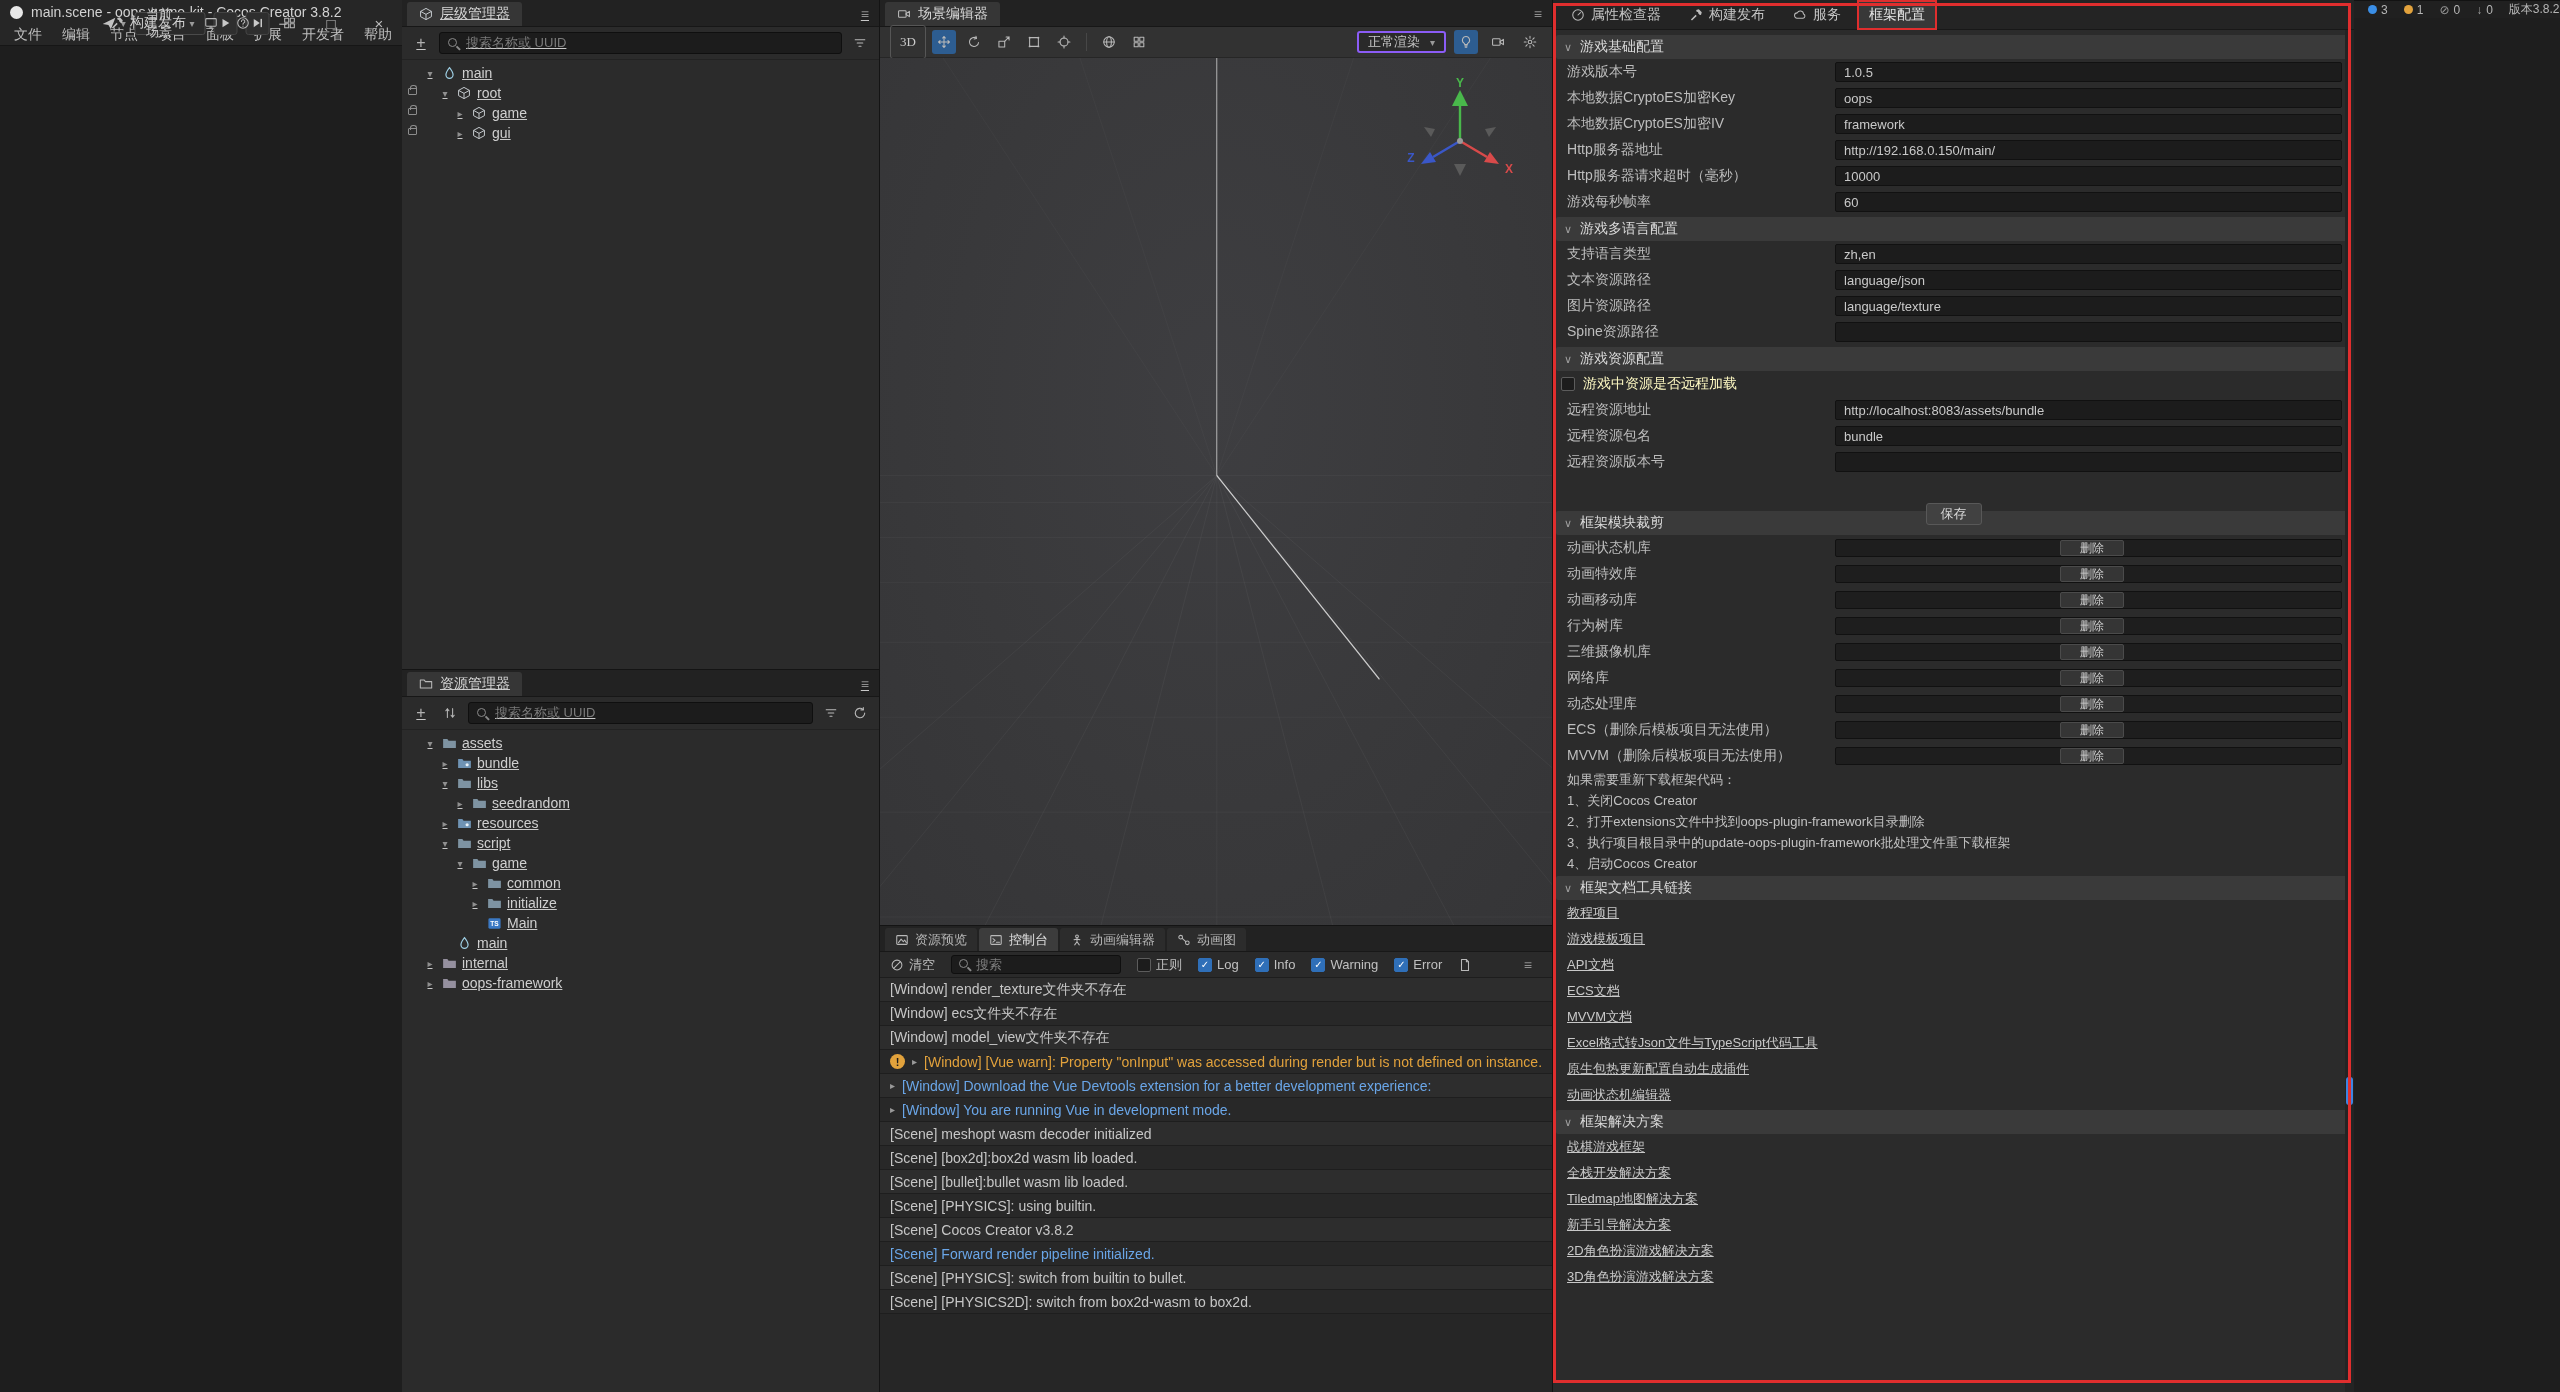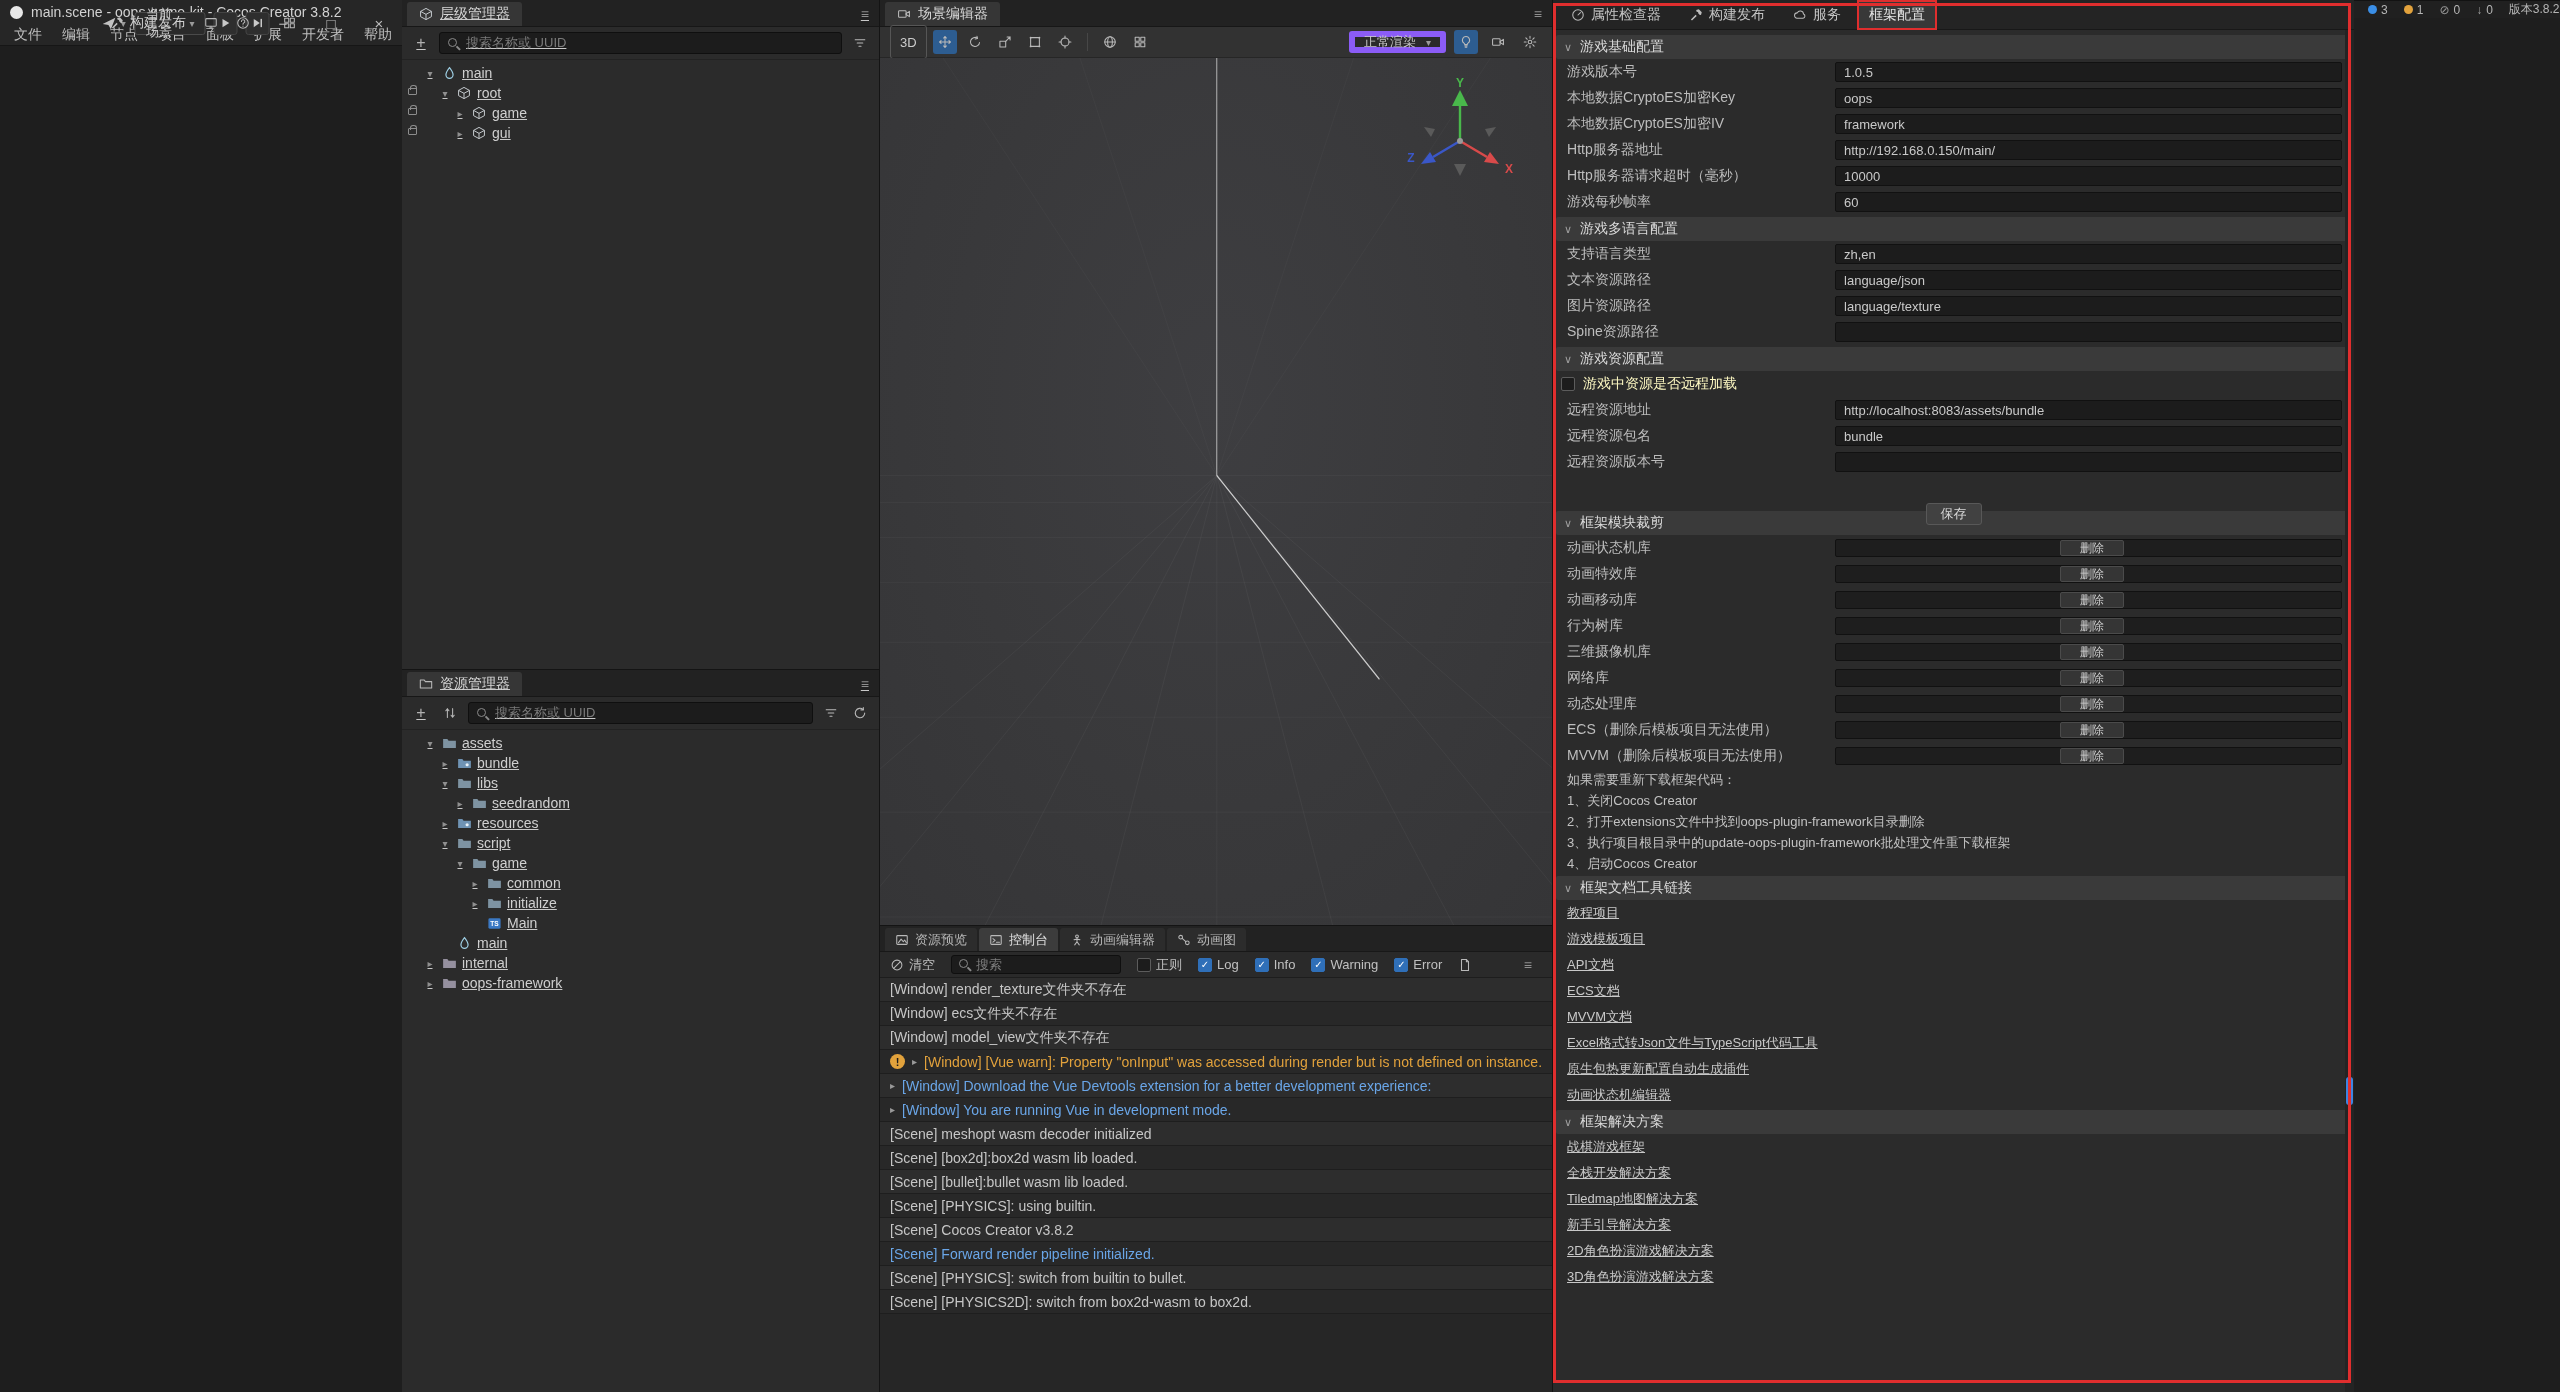--- a/index.html
+++ b/index.html
@@ -47,26 +47,26 @@
 .tri{width:12px;flex:none;text-align:center;color:#8f8f8f;font-size:10px;}
 .nico{width:16px;flex:none;display:flex;align-items:center;justify-content:center;}
 .nlabel{white-space:nowrap;}
 .row-lock{position:absolute;left:6px;top:5px;}
 .lock{width:9px;height:7px;border:1px solid #8d8d8d;border-radius:1px;position:relative;display:block;}
 .lock::before{content:'';position:absolute;left:1px;top:-4px;width:5px;height:4px;border:1px solid #8d8d8d;border-bottom:none;border-radius:3px 3px 0 0;}
 
 
 .scenepanel{height:926px;flex:none;display:flex;flex-direction:column;border-bottom:1px solid #141414;}
 .scene-toolbar{height:31px;flex:none;background:#323232;border-bottom:1px solid #262626;display:flex;align-items:center;gap:6px;padding:0 10px;}
-.mode3d{height:22px;padding:16px 9px;border:1px solid #565656;border-radius:3px;font-size:13px;color:#cccccc;display:flex;align-items:center;gap:5px;}
+.mode3d{height:22px;padding:16px 9px;border:1px solid #565656;border-radius:3px;font-size:13px;color:#cccccc;display:flex;align-items:center;gap:5px;font-family:Liberation Serif, serif;}
 .tool{width:24px;height:24px;border-radius:3px;display:flex;align-items:center;justify-content:center;}
 .tool.active{background:#2d5d91;}
 .tsep{width:1px;height:18px;background:#474747;margin:0 4px;}
 .scene-right{margin-left:auto;display:flex;align-items:center;gap:8px;}
-.rselect{height:22px;border:6px solid #8b5cf6;background:#2a2a2a;border-radius:3px;display:flex;align-items:center;gap:10px;padding:0 9px;font-size:13px;color:#c8c8c8;}
+.rselect{height:22px;border:2px solid #8b5cf6;background:#2a2a2a;border-radius:3px;display:flex;align-items:center;gap:10px;padding:0 9px;font-size:13px;color:#c8c8c8;}
 .viewport{flex:1;position:relative;overflow:hidden;background:radial-gradient(ellipse at 50% 40%,#3e3e41 0%,#39393b 55%,#353537 100%);}
 .viewport svg.vgrid{position:absolute;inset:0;width:100%;height:100%;}
 .gizmo{position:absolute;top:20px;right:32px;width:120px;height:120px;}
 
 
 .consolepanel{flex:1;min-height:0;display:flex;flex-direction:column;background:#262626;}
 .console-tabs{height:26px;flex:none;background:#222;border-bottom:1px solid #181818;display:flex;align-items:flex-end;gap:2px;padding-left:5px;}
 .ctab{height:23px;display:flex;align-items:center;gap:6px;padding:0 10px;background:#2c2c2c;border-radius:3px 3px 0 0;font-size:13px;color:#b5b5b5;}
 .ctab.active{background:#3c3c3c;color:#e2e2e2;}
 .console-toolbar{height:26px;flex:none;background:#2a2a2a;border-bottom:1px solid #1d1d1d;display:flex;align-items:center;gap:16px;padding:0 10px;font-size:13px;color:#c0c0c0;}

